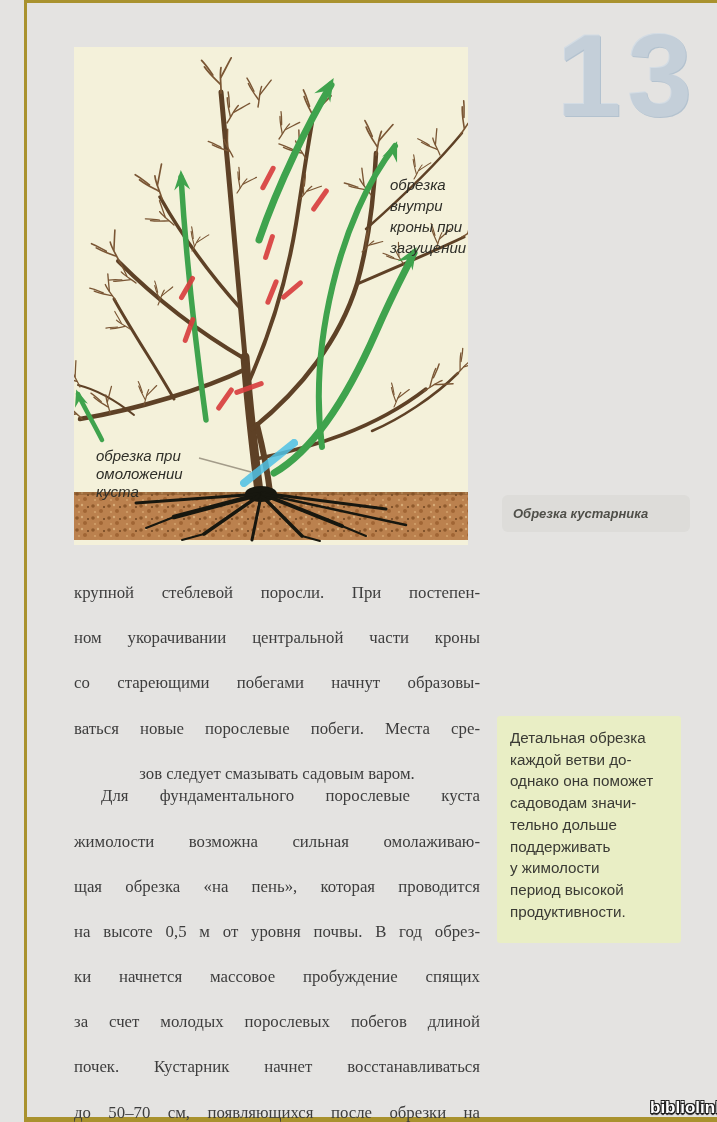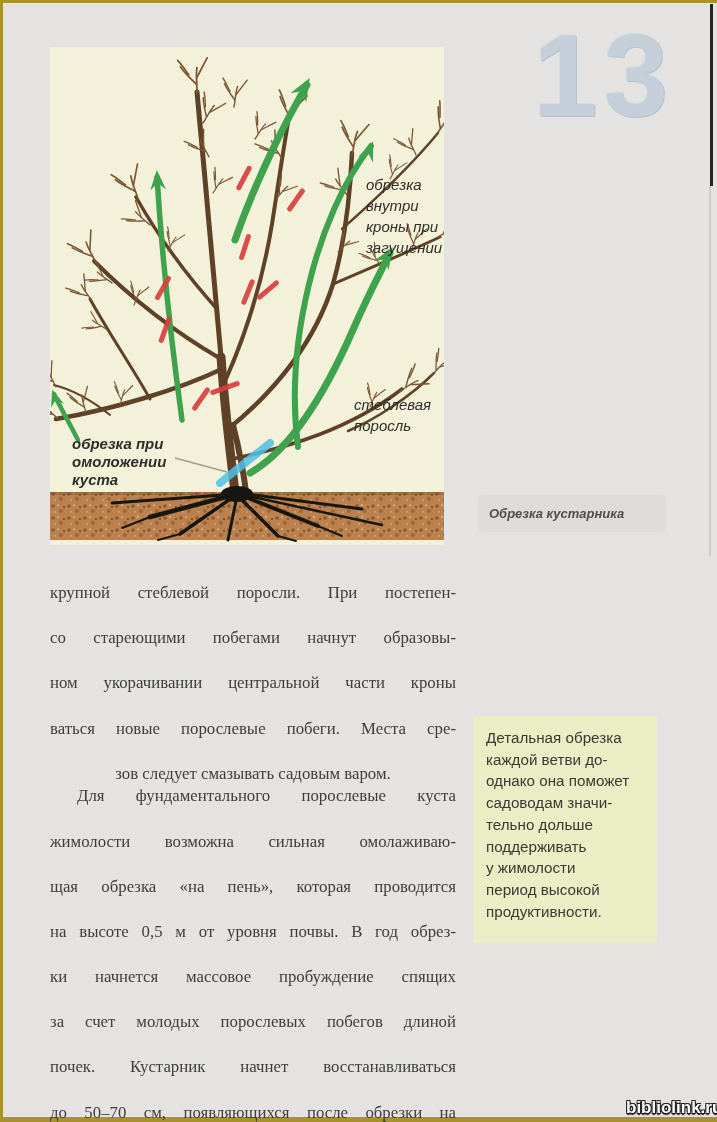--- a/index.html
+++ b/index.html
@@ -1,21 +1,21 @@
 <!DOCTYPE html>
 <html lang="ru"><head>
 <meta charset="utf-8">
 <style>
   html,body{margin:0;padding:0;}
   body{
     width:717px;height:1122px;position:relative;overflow:hidden;
     background:#e4e3e1;
     font-family:"Liberation Sans","DejaVu Sans",sans-serif;
   }
-  .page{position:absolute;inset:0;}
+  .page{position:absolute;inset:0;margin-left:24px;}
 
   
   .border-top{position:absolute;left:0;top:0;width:717px;height:3px;background:#a9922e;}
   .border-left{position:absolute;left:0;top:0;width:3px;height:1122px;background:#a9922e;}
   .border-bottom{position:absolute;left:0;top:1117px;width:717px;height:5px;background:#a9922e;}
   .scan-line{position:absolute;left:710px;top:4px;width:3px;height:182px;background:#262626;}
   .scan-smudge{position:absolute;left:709px;top:186px;width:2px;height:370px;background:#9a9a9a;opacity:.3;}
 
   
   .page-number{
@@ -26,21 +26,21 @@
 
   
   .figure{position:absolute;left:50px;top:47px;width:394px;height:630px;}
   .figure-svg{position:absolute;left:0;top:0;width:394px;height:498px;display:block;}
   .fig-label{
     position:absolute;font-style:italic;font-weight:500;color:#2e2e28;
     font-size:15px;line-height:20px;white-space:pre-line;
   }
   .fig-label.crown{left:316px;top:127px;line-height:21px;}
   .fig-label.stem{left:304px;top:347px;line-height:21px;}
-  .fig-label.rejuv{left:22px;top:388px;line-height:18px;font-weight:bold;}
+  .fig-label.rejuv{left:22px;top:400px;line-height:18px;}
 
   
   .caption-pill{
     position:absolute;left:478px;top:495px;width:188px;height:37px;
     background:#d9d8d4;opacity:.65;border-radius:6px;
   }
   .caption-text{
     position:absolute;left:489px;top:506px;
     font-style:italic;font-size:13px;color:#4f4f49;font-weight:bold;
   }
@@ -214,35 +214,33 @@
 
       <line x1="170" y1="436" x2="220" y2="396" stroke-width="8" stroke-linecap="round" opacity="0.85" stroke="#4fc1e5"></line>
 
       <line x1="125" y1="411" x2="177" y2="425" stroke="#a39c8a" stroke-width="1.5"></line>
     </svg>
 
     <div class="fig-label crown">обрезка
 внутри
 кроны при
 загущении</div>
-    <div class="fig-label stem">стеблевая
-поросль</div>
     <div class="fig-label rejuv">обрезка при
 омоложении
 куста</div>
   </div>
 
   <div class="caption-pill"></div>
   <div class="caption-text">Обрезка кустарника</div>
 
   <div class="body-text">
     <div>
         <div class="tl">крупной стеблевой поросли. При постепен-</div>
+        <div class="tl">ном укорачивании центральной части кроны</div>
         <div class="tl">со стареющими побегами начнут образовы-</div>
-        <div class="tl">ном укорачивании центральной части кроны</div>
         <div class="tl">ваться новые порослевые побеги. Места сре-</div>
         <div class="tl tl-last">зов следует смазывать садовым варом.</div>
       </div>
     <div class="indent-first">
         <div class="tl">Для фундаментального порослевые куста</div>
         <div class="tl">жимолости возможна сильная омолаживаю-</div>
         <div class="tl">щая обрезка «на пень», которая проводится</div>
         <div class="tl">на высоте 0,5 м от уровня почвы. В год обрез-</div>
         <div class="tl">ки начнется массовое пробуждение спящих</div>
         <div class="tl">за счет молодых порослевых побегов длиной</div>

